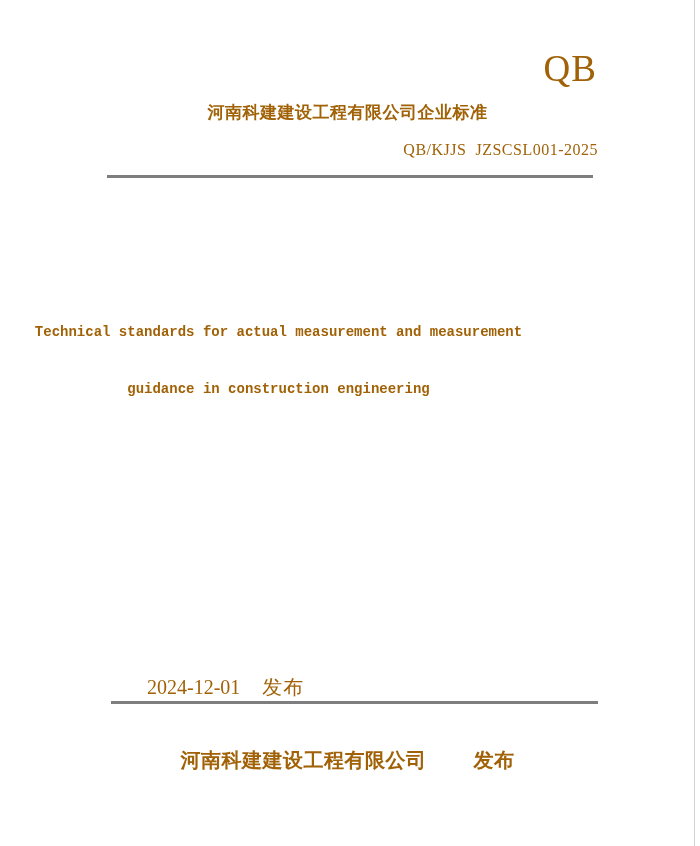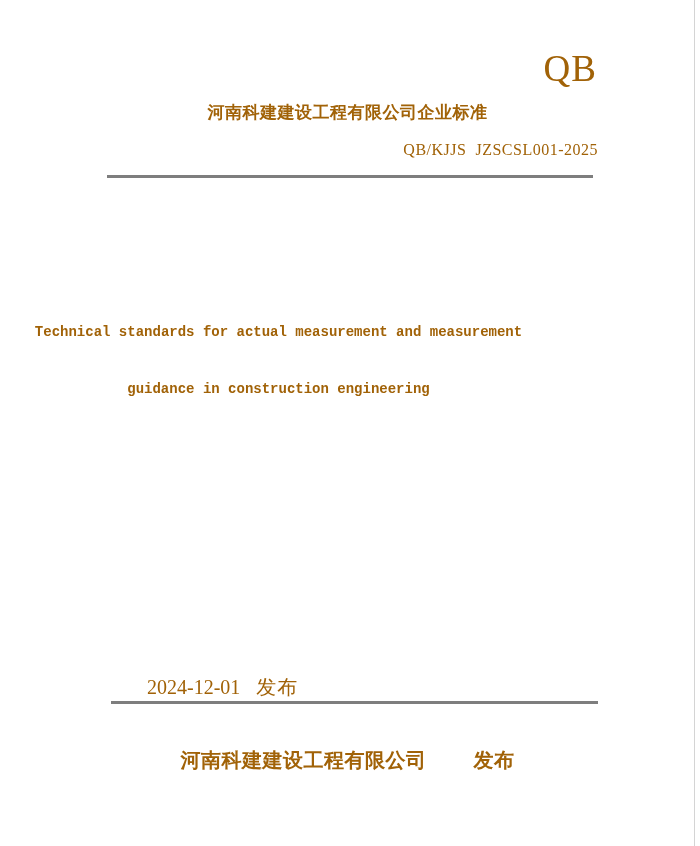--- a/index.html
+++ b/index.html
@@ -88,21 +88,21 @@
     letter-spacing: 0;
     white-space: pre;
   }
   .doc-title-en.line1 { top: 324px; }
   .doc-title-en.line2 { top: 336px; margin-top: 45px; }
   .date-block {
     position: absolute;
     top: 674px;
     display: flex;
     align-items: baseline;
-    gap: 16px;
+    gap: 22px;
     font-size: 20px;
     font-weight: 400;
     white-space: pre;
   }
   .date-block .cn-label {
     letter-spacing: 1px;
   }
   .issue-block { left: 147px; }
   .implement-block { right: 142px; }
   .publisher-line {

